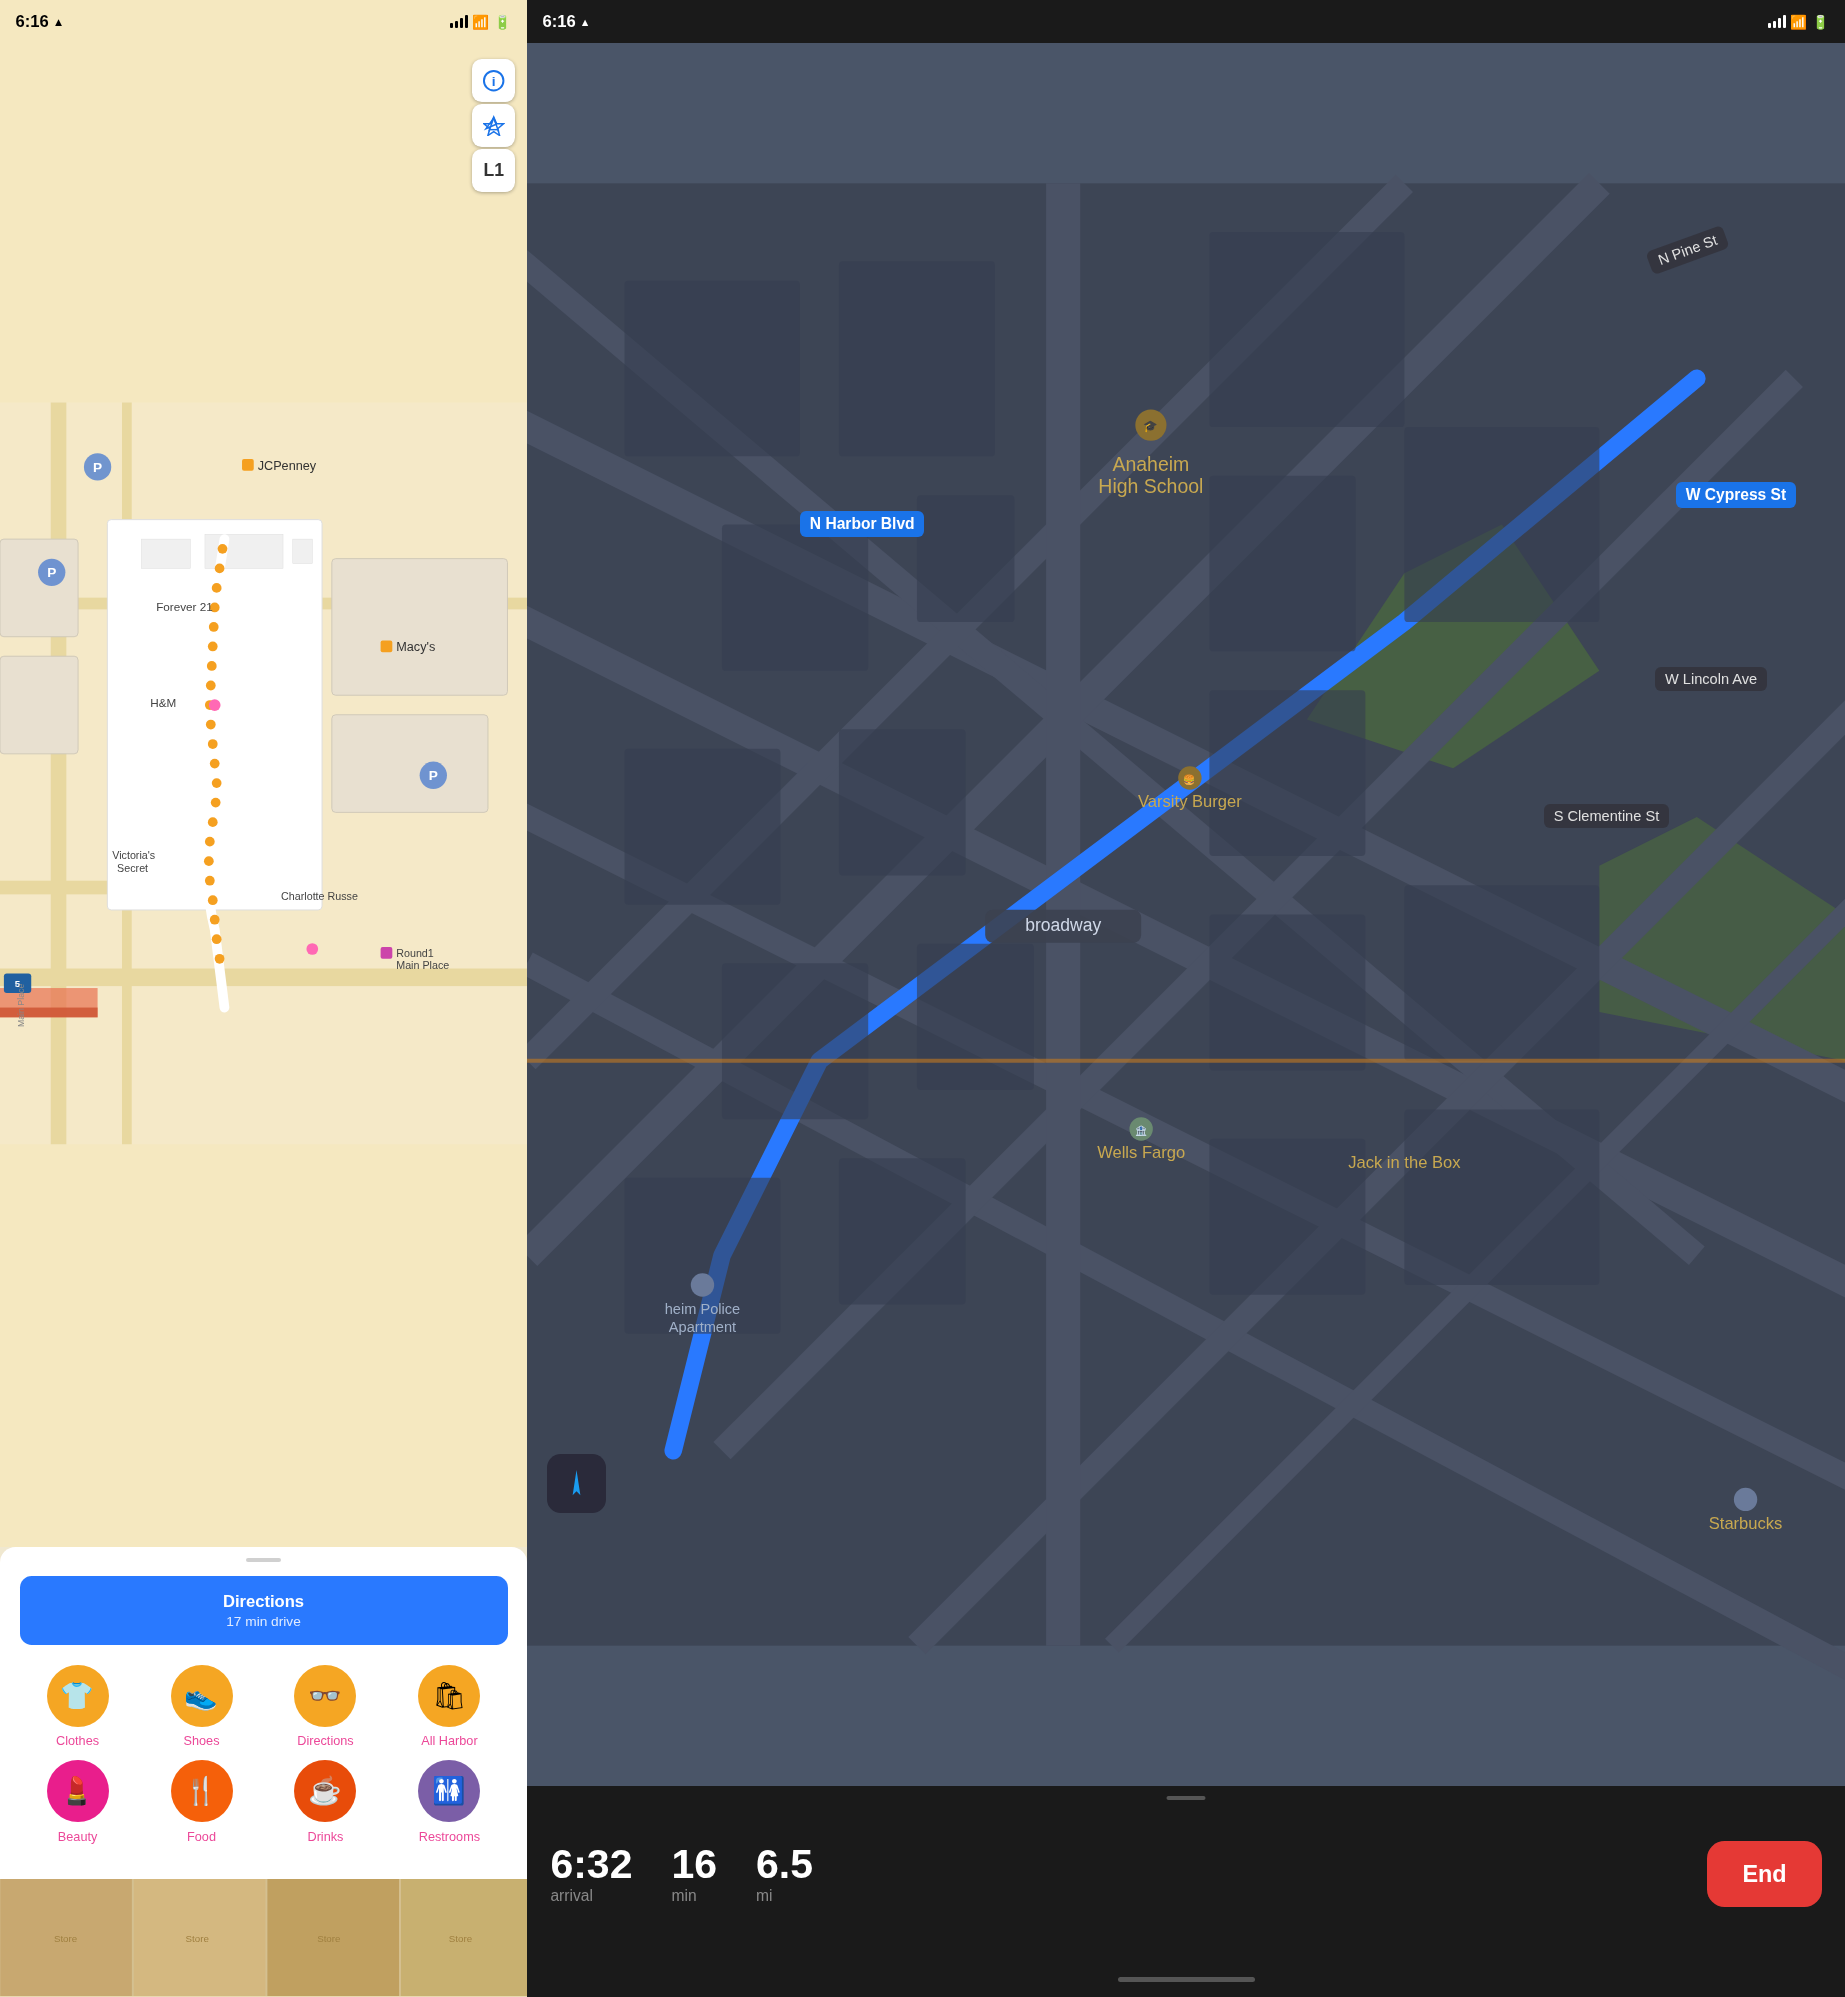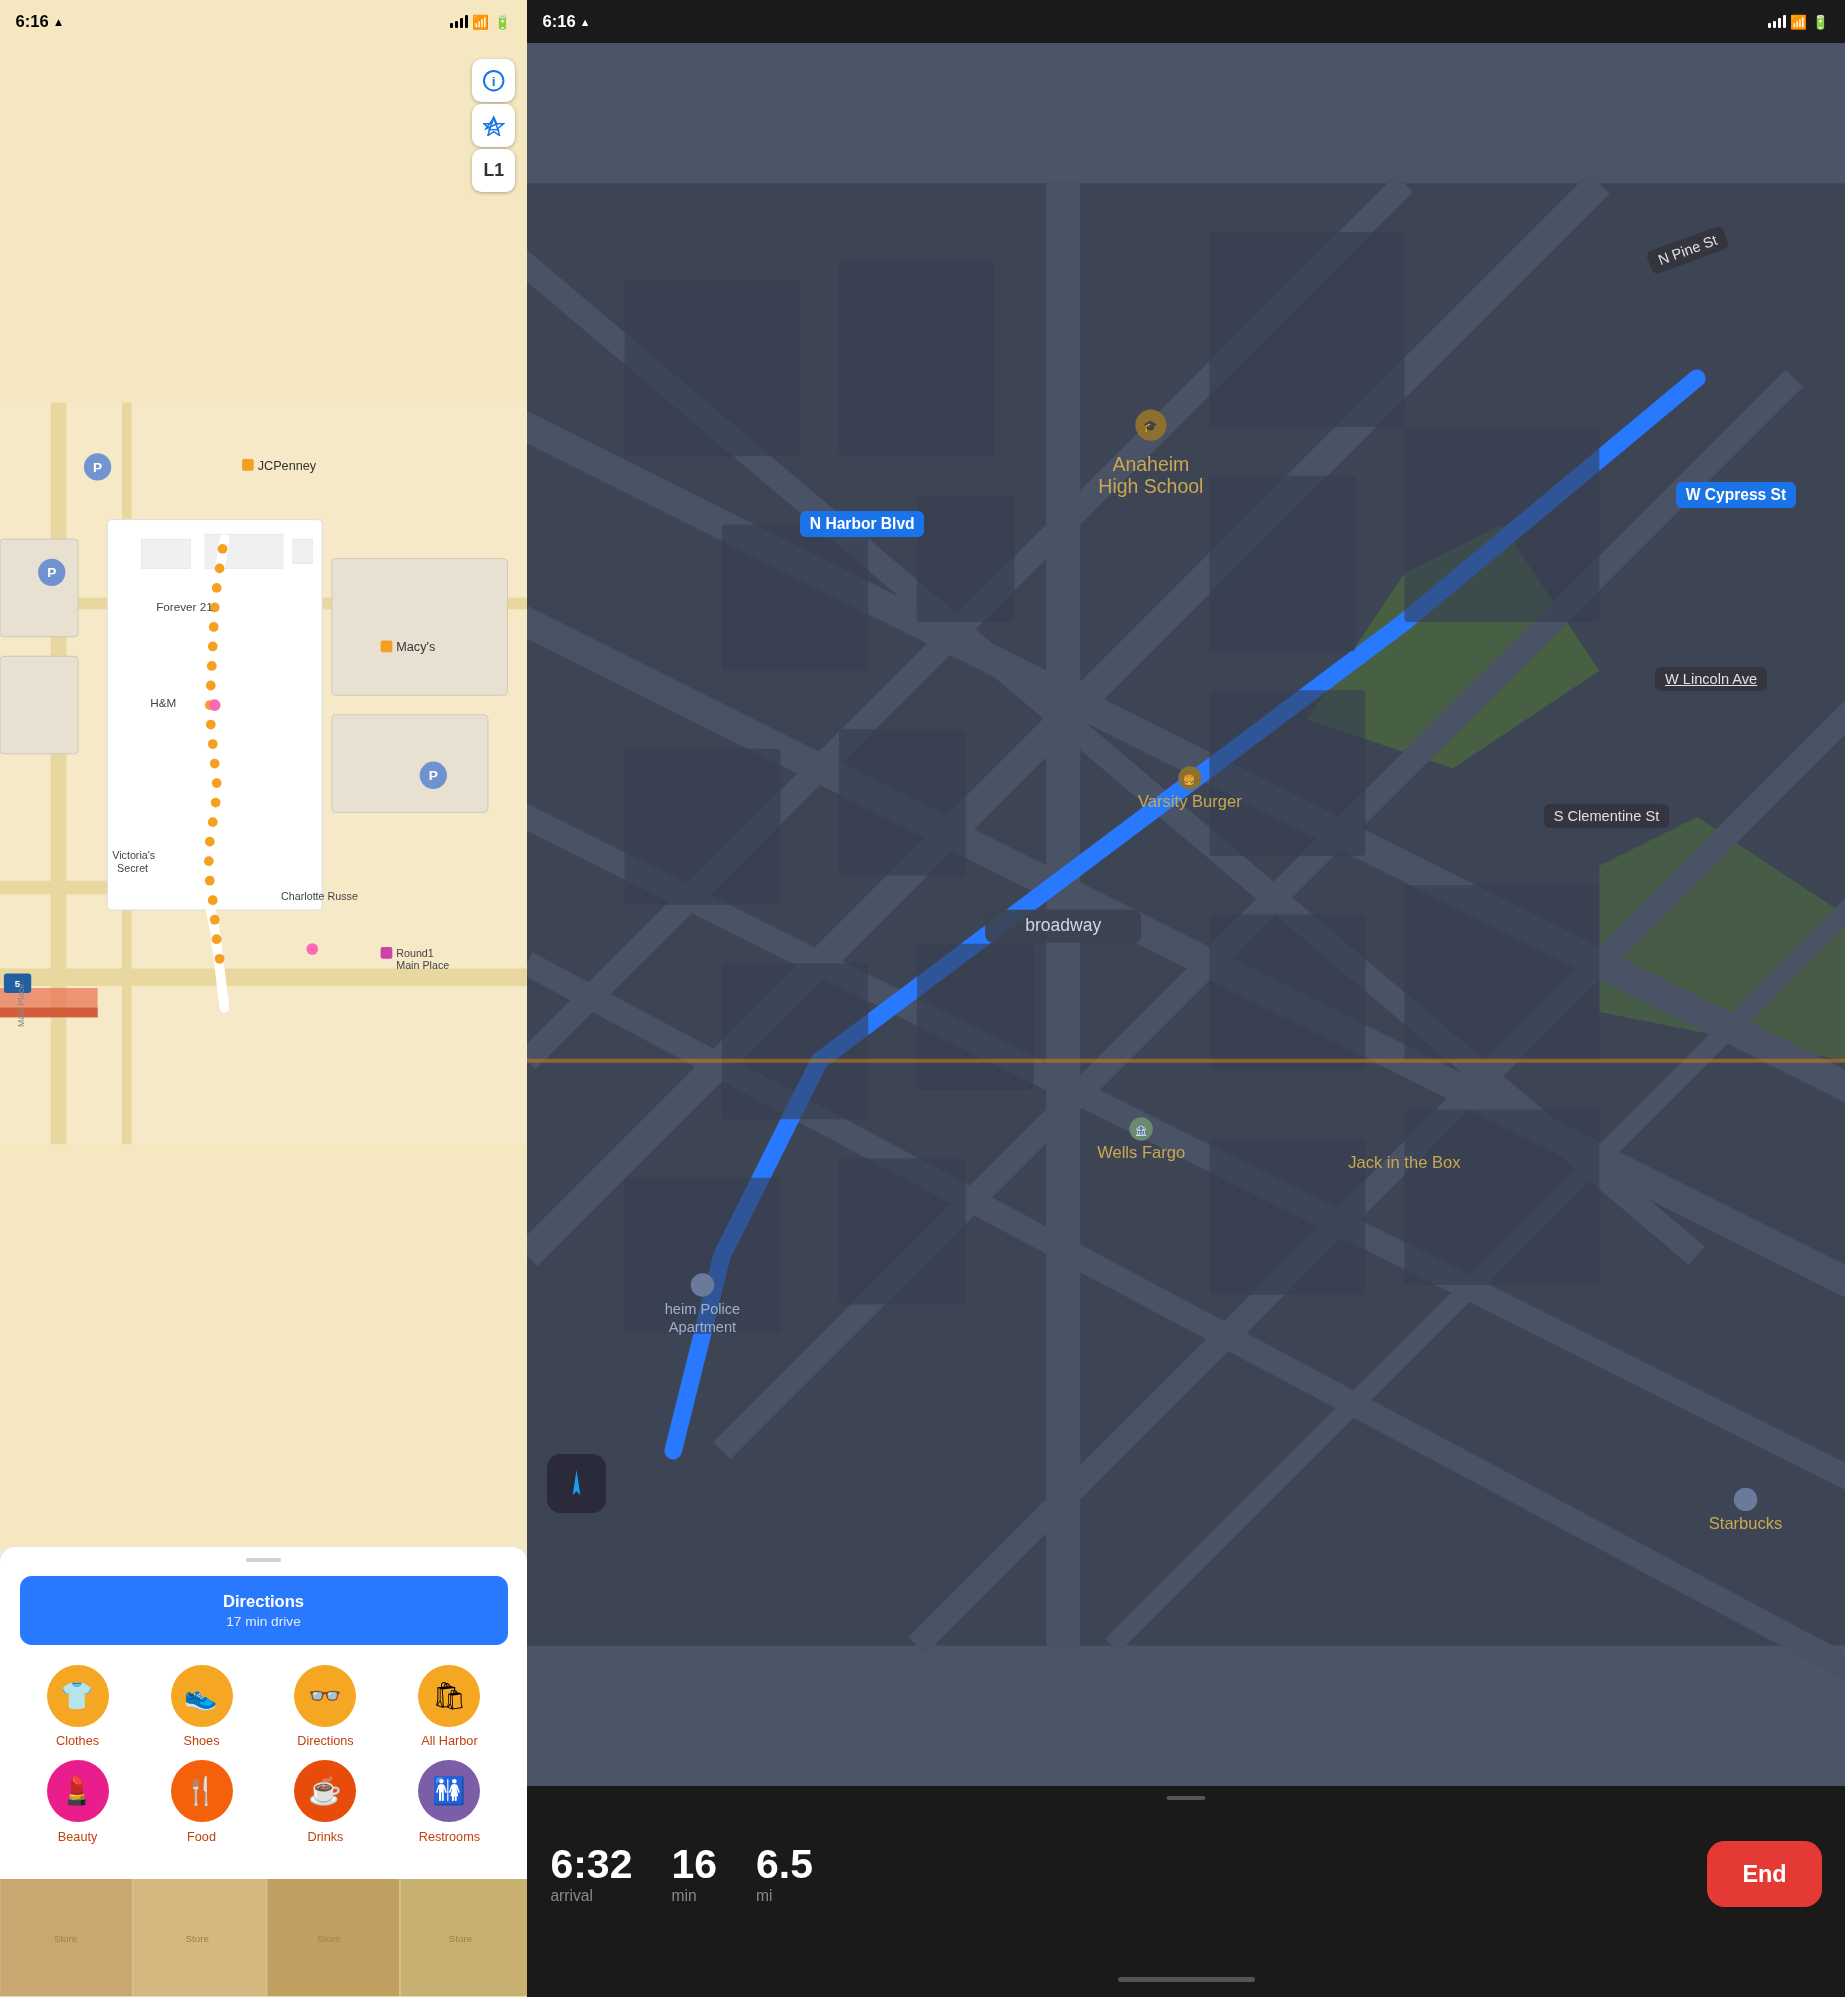--- a/index.html
+++ b/index.html
@@ -172,21 +172,21 @@
       align-items: center;
       justify-content: center;
       font-size: 27px;
     }
     .category-circle.pink { background: #e91e8c; }
     .category-circle.orange { background: #f5600a; }
     .category-circle.red-orange { background: #e84c0a; }
     .category-circle.purple { background: #7b5ea7; }
     .category-label {
       font-size: 12.7px;
-      color: #c2410c;
+      color: #ec4899;
       text-align: center;
     }
 
     
     .bottom-strip {
       height: 118px;
       background: #e8d8b0;
       overflow: hidden;
       position: relative;
     }
@@ -682,21 +682,21 @@
     </div>
 
     <div class="street-label blue" style="top:468px;left:273px;transform:rotate(0deg);">
       <span>N Harbor Blvd</span>
     </div>
 
     <div class="street-label blue" style="top:439px;right:49px;transform:rotate(0deg);">
       <span>W Cypress St</span>
     </div>
 
-    <div class="street-label" style="top:624px;right:78px;text-decoration:underline;">
+    <div class="street-label" style="top:624px;right:78px;">
       <span>W Lincoln Ave</span>
     </div>
 
     <div class="street-label" style="top:761px;right:176px;">
       <span>S Clementine St</span>
     </div>
 
     <div class="location-btn">
       <svg width="31" height="31" viewBox="0 0 32 32">
         <polygon points="16,2 20,28 16,24 12,28" fill="#1a9cf0"></polygon>

